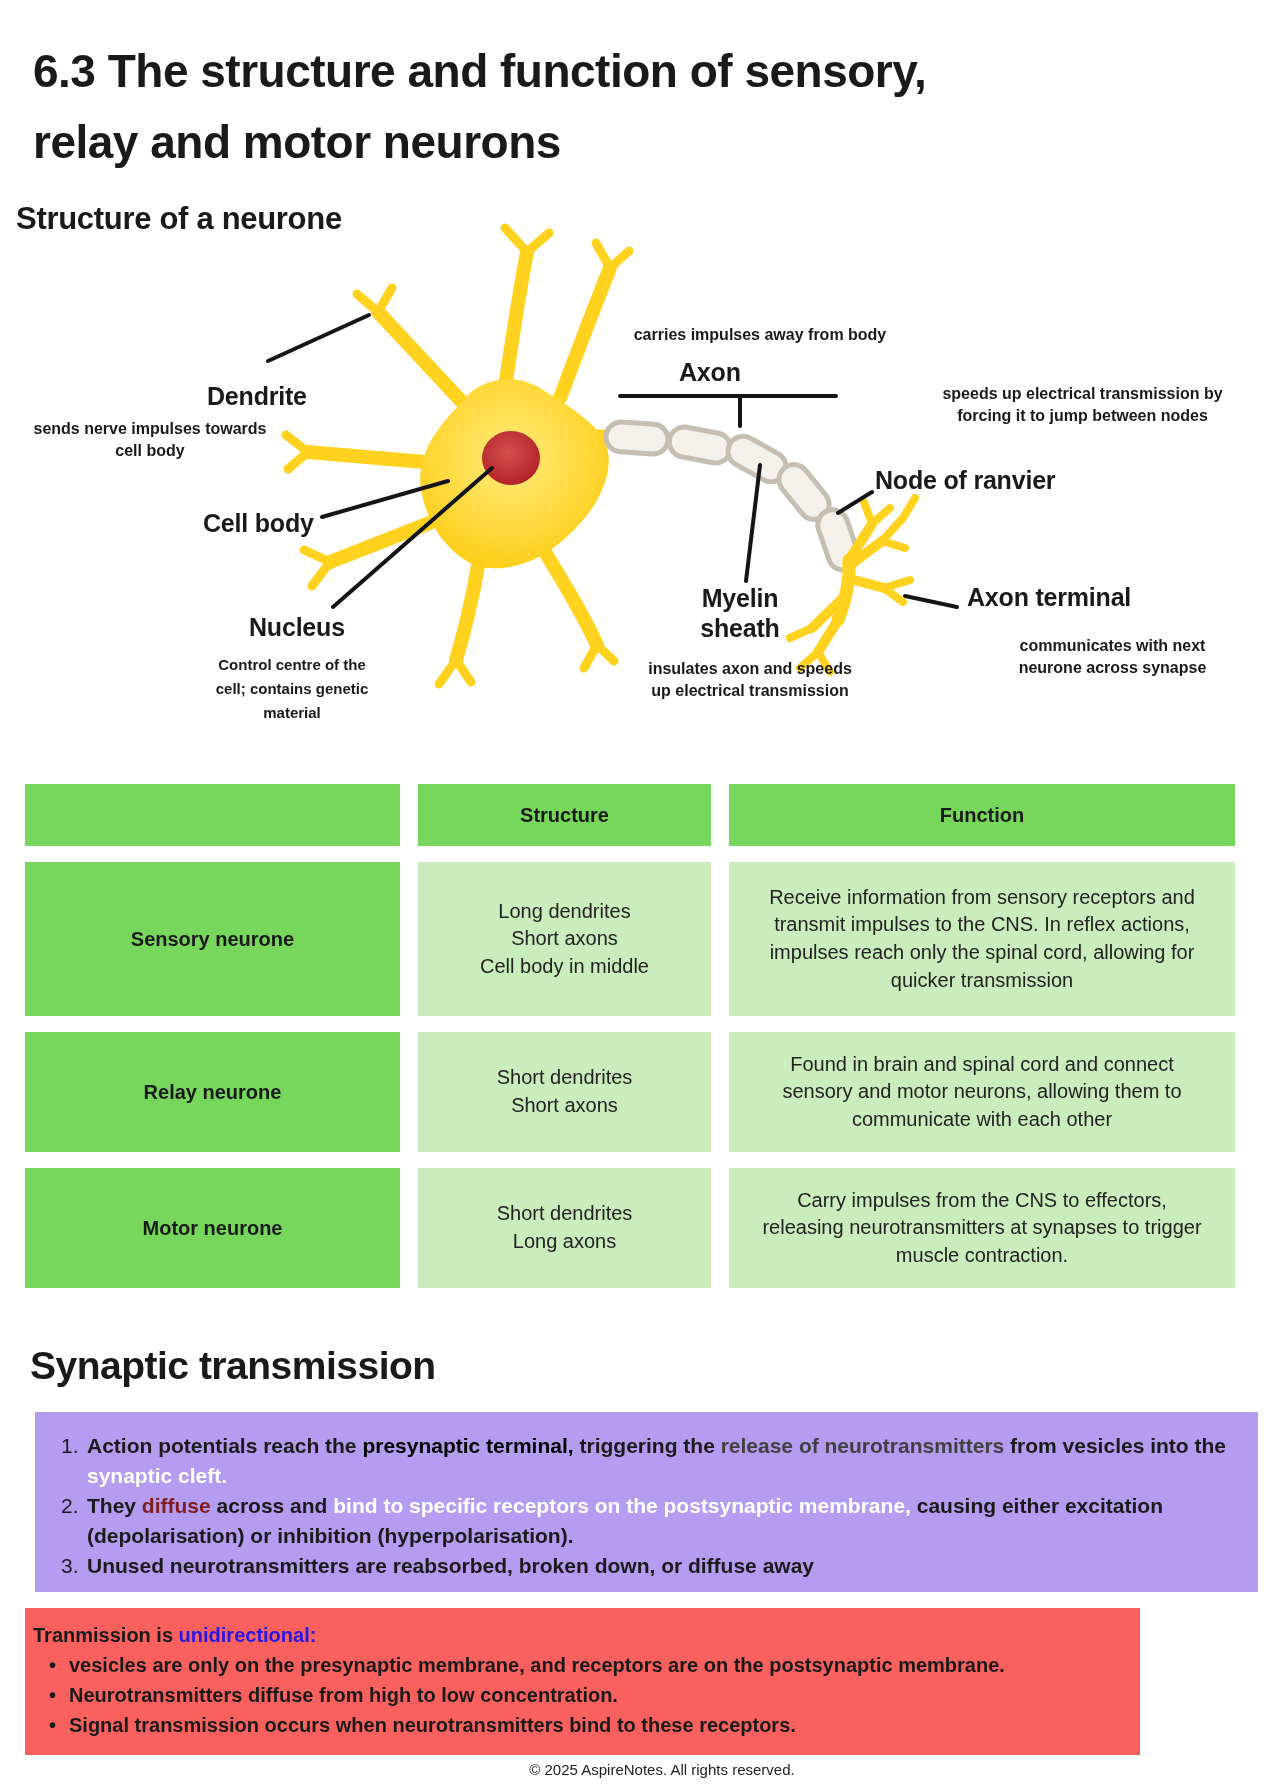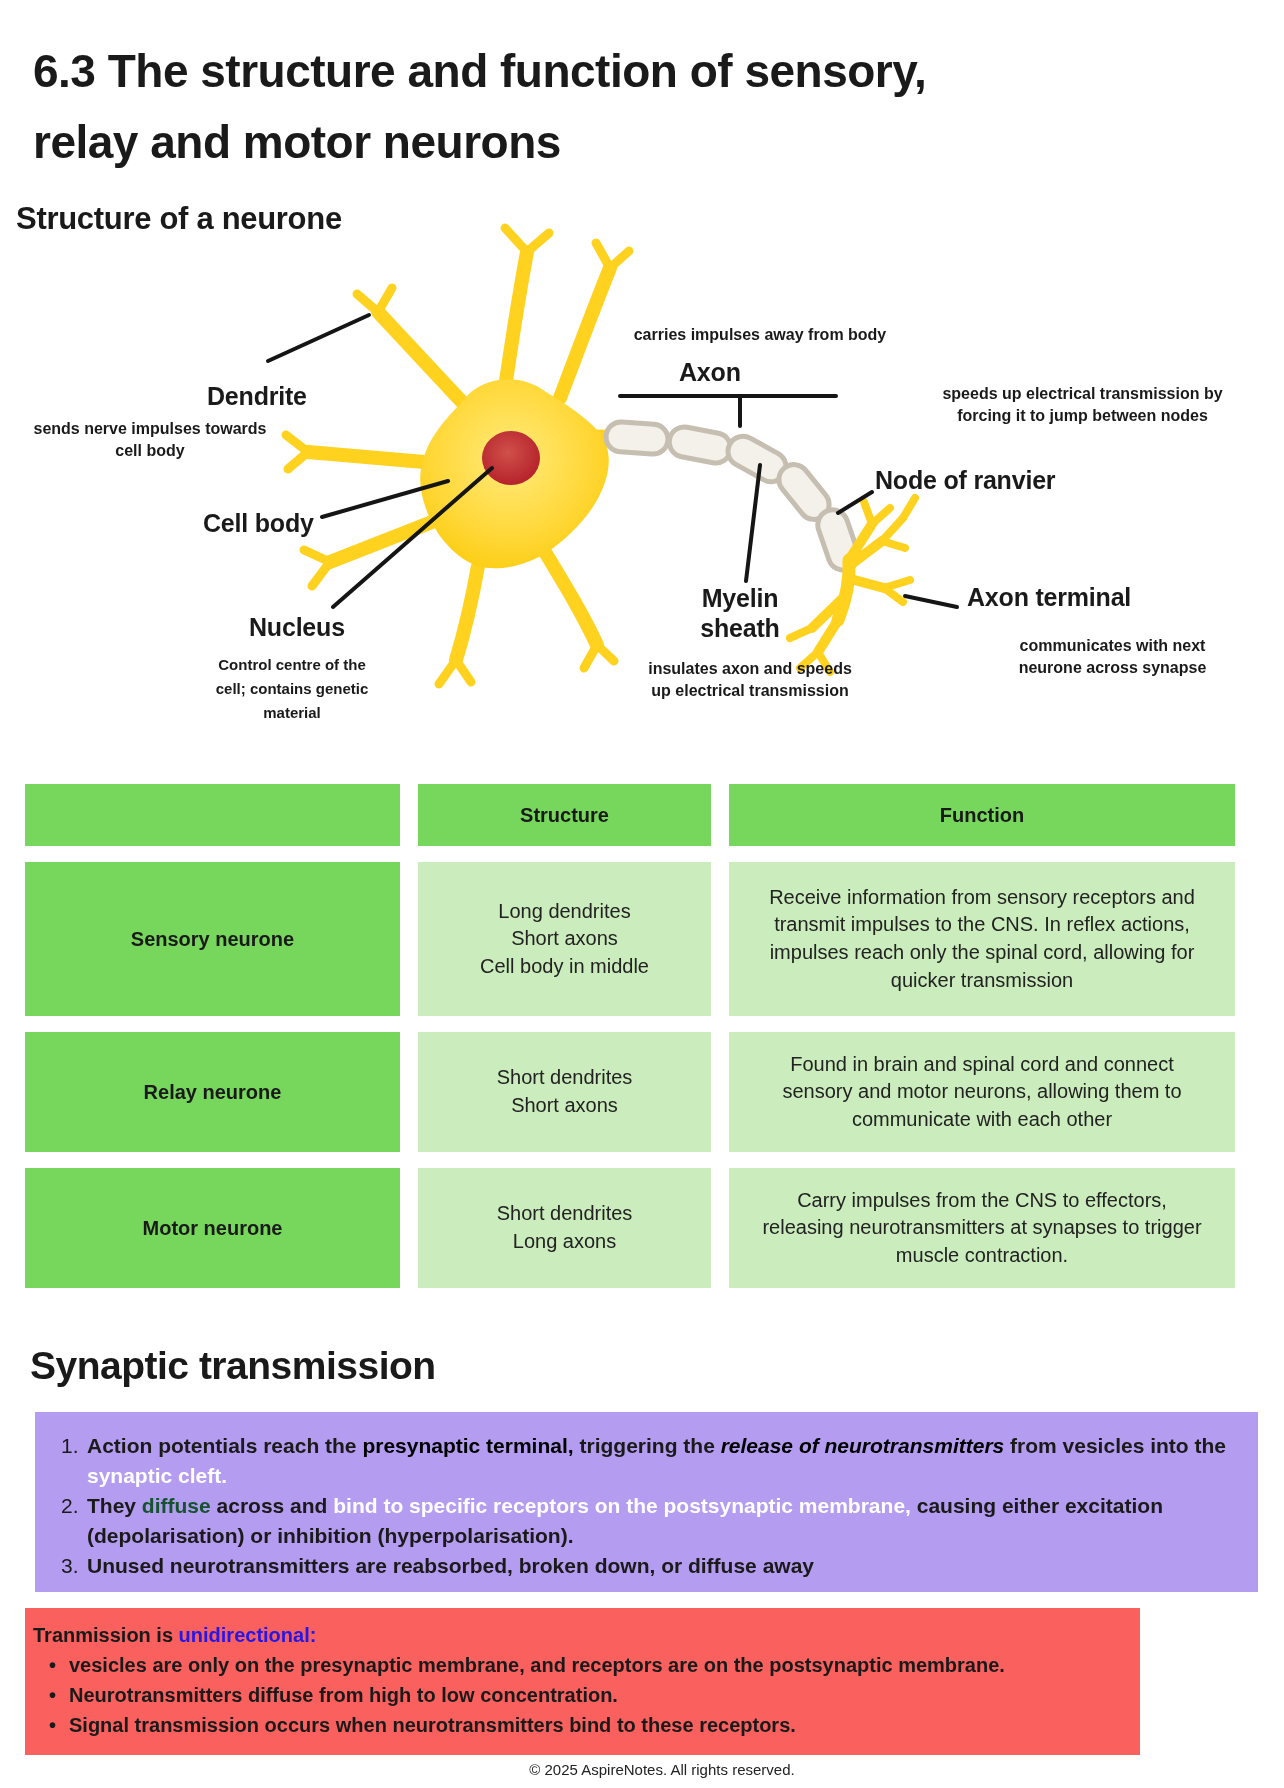--- a/index.html
+++ b/index.html
@@ -239,25 +239,25 @@
   <div class="tcell pre">Short dendrites
 Long axons</div>
   <div class="tcell">Carry impulses from the CNS to effectors, releasing neurotransmitters at synapses to trigger muscle contraction.</div>
 </div>
 
 <h2 class="abs section-heading-lg">Synaptic transmission</h2>
 
 <div class="abs purple-box">
   <div class="pl-item">
     <span class="pl-num">1.</span>
-    <div class="pl-text"><span>Action potentials reach the </span><span style="color: #000000;">presynaptic terminal,</span><span> triggering the </span><span style="color: #000000; font-style: italic;">release of neurotransmitters</span><span> from vesicles into the </span><span style="color: rgb(255, 255, 255);">synaptic cleft.</span></div>
+    <div class="pl-text"><span>Action potentials reach the </span><span style="color: #000000;">presynaptic terminal,</span><span> triggering the </span><span style="color: #404040;">release of neurotransmitters</span><span> from vesicles into the </span><span style="color: rgb(255, 255, 255);">synaptic cleft.</span></div>
   </div>
   <div class="pl-item">
     <span class="pl-num">2.</span>
-    <div class="pl-text"><span>They </span><span style="color: #14532d;">diffuse</span><span> across and </span><span style="color: rgb(255, 255, 255);">bind to specific receptors on the postsynaptic membrane,</span><span> causing either excitation (depolarisation) or inhibition (hyperpolarisation).</span></div>
+    <div class="pl-text"><span>They </span><span style="color: #7f1d1d;">diffuse</span><span> across and </span><span style="color: rgb(255, 255, 255);">bind to specific receptors on the postsynaptic membrane,</span><span> causing either excitation (depolarisation) or inhibition (hyperpolarisation).</span></div>
   </div>
   <div class="pl-item">
     <span class="pl-num">3.</span>
     <div class="pl-text"><span>Unused neurotransmitters are reabsorbed, broken down, or diffuse away</span></div>
   </div>
 </div>
 
 <div class="abs red-box">
   <div><span>Tranmission is </span><span style="color: rgb(37, 23, 230);">unidirectional:</span></div>
   <div class="rb-item">

